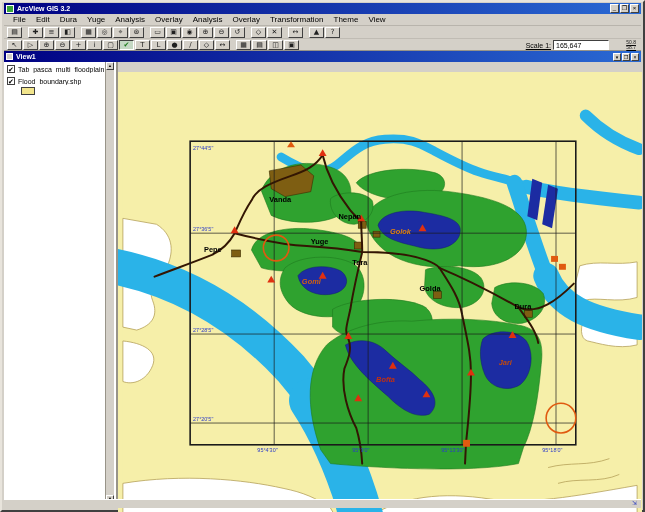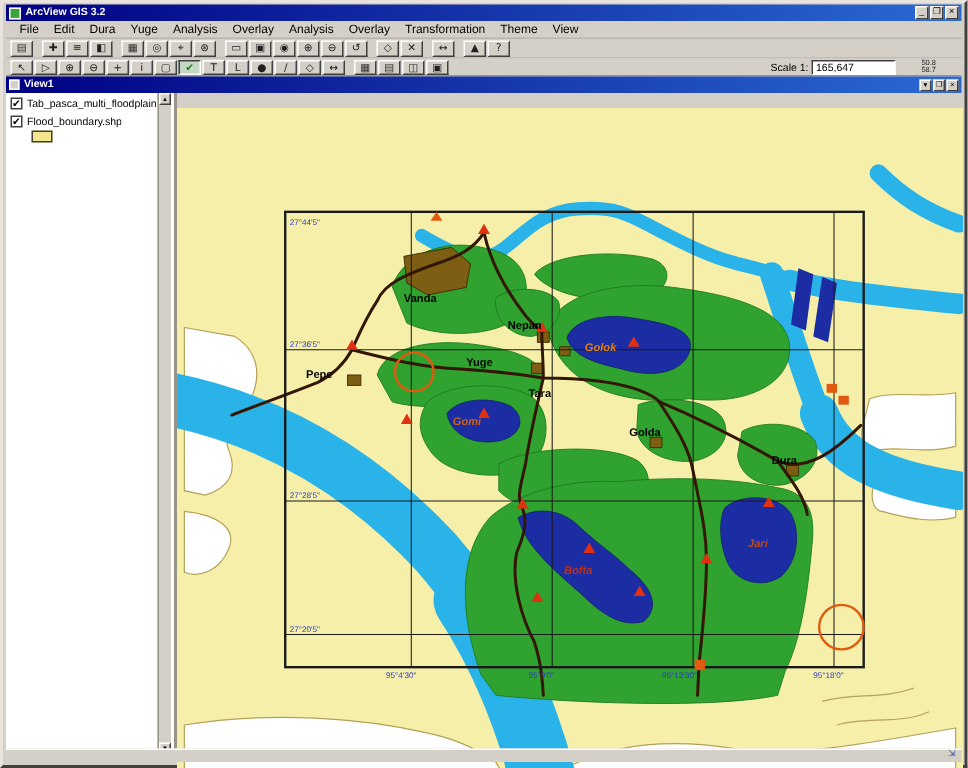--- a/index.html
+++ b/index.html
@@ -157,21 +157,21 @@
       <button class="tb">∕</button>
       <button class="tb">◇</button>
       <button class="tb">↔</button>
       <span class="tbgap"></span>
       <button class="tb">▦</button>
       <button class="tb">▤</button>
       <button class="tb">◫</button>
       <button class="tb">▣</button>
     </div>
 
-  <div class="scalebox" style="position:absolute; right:16px; top:37px; height:12px;">
+  <div class="scalebox" style="position:absolute; right:4px; top:37px; height:12px;text-decoration:underline;">
     <span class="slabel">Scale 1:</span>
     <input value="165,647" style="">
     <div class="coords">
       <span>50.8</span>
       <span>58.7</span>
     </div>
   </div>
 
   <div class="viewtitle">
     <span class="vicon"></span>

